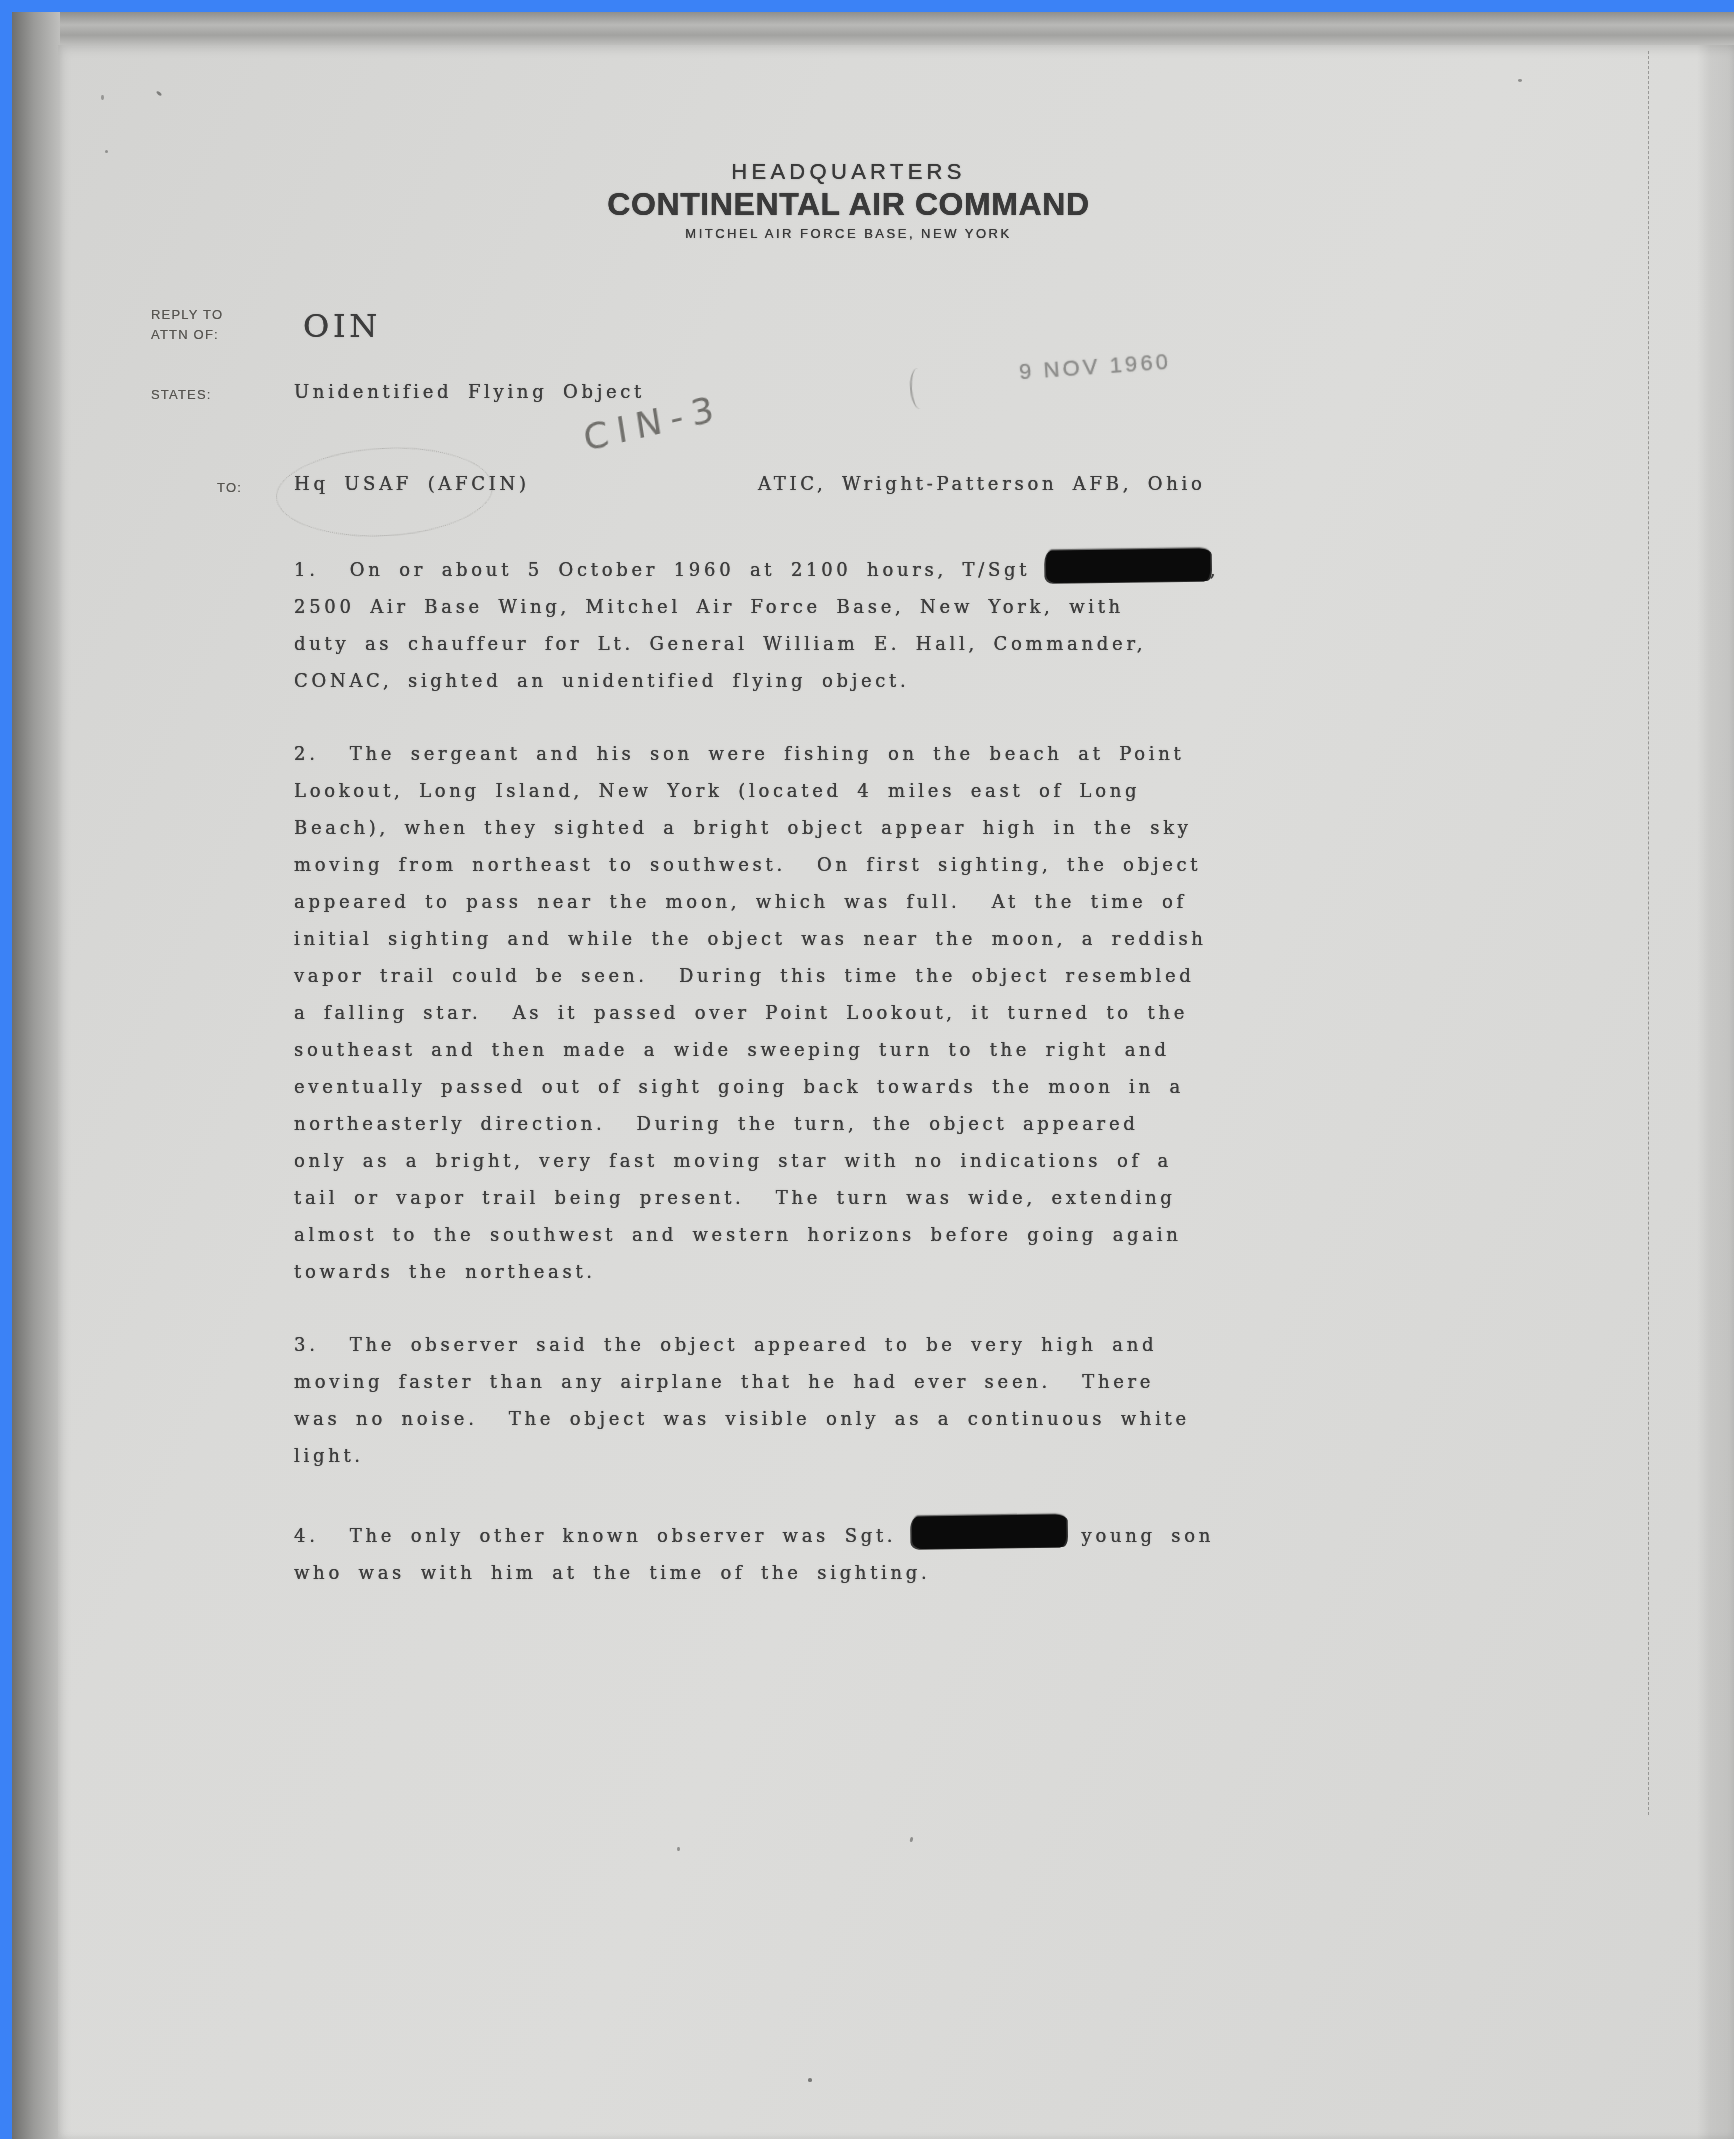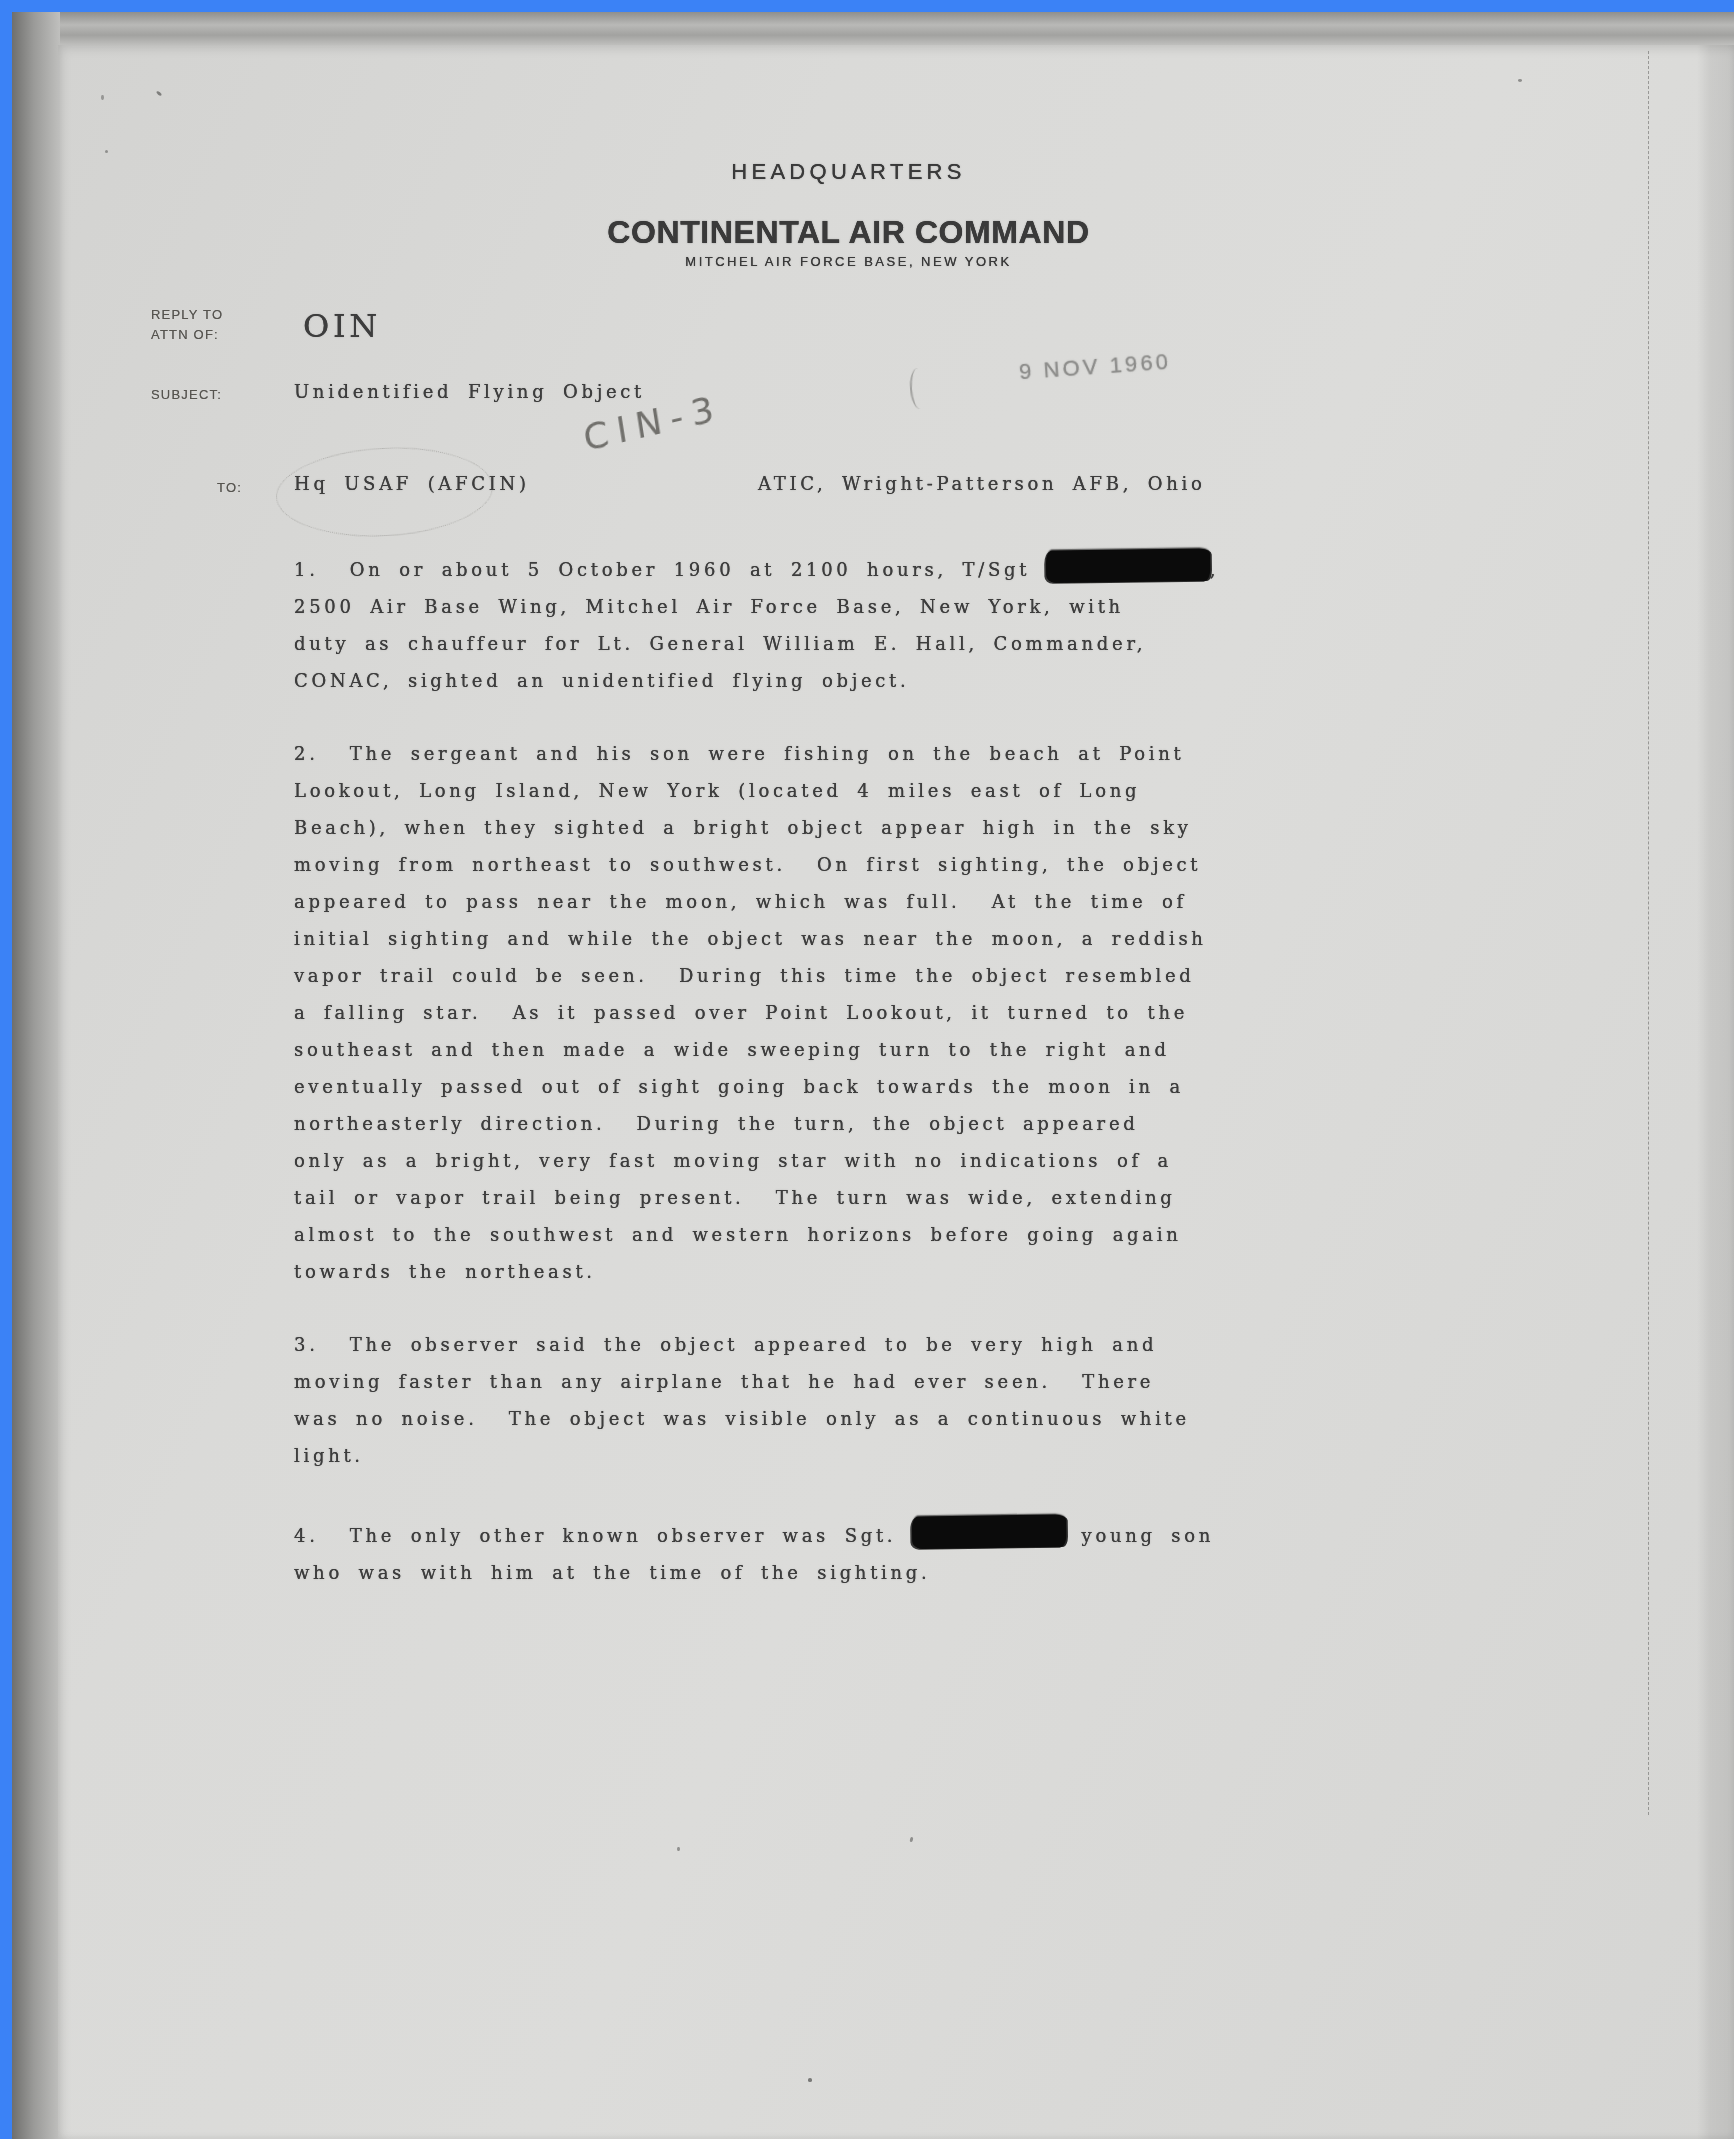--- a/index.html
+++ b/index.html
@@ -33,21 +33,21 @@
   .crease-line{
     position:absolute;left:1590px;top:6.2px;height:1764px;width:0;
     border-left:1.2px dashed rgba(70,70,68,0.45);
     filter:blur(0.2px);
   }
   
   .letterhead{position:absolute;left:360px;top:113px;width:861px;text-align:center;color:#3a3a3a;}
   .lh1{font-size:22px;line-height:28px;letter-spacing:4.3px;font-weight:500;
        text-shadow:0 0 0.6px rgba(40,40,40,0.9),0 0 1.8px rgba(90,90,90,0.4);}
   .lh2{font-size:32px;line-height:36px;letter-spacing:0.6px;font-weight:700;
-       text-shadow:0 0 0.6px rgba(30,30,30,0.95),0 0 1.8px rgba(70,70,70,0.45);margin-top:28px;}
+       text-shadow:0 0 0.6px rgba(30,30,30,0.95),0 0 1.8px rgba(70,70,70,0.45);}
   .lh3{font-size:23.4px;line-height:27px;letter-spacing:2.5px;font-weight:500;
        text-shadow:0 0 0.6px rgba(40,40,40,0.85),0 0 1.8px rgba(100,100,100,0.35);}
   .lh4{font-size:13px;line-height:24.6px;letter-spacing:2.5px;font-weight:500;
        text-shadow:0 0 0.6px rgba(40,40,40,0.85),0 0 1.8px rgba(100,100,100,0.35);}
   
   .form-label{
     position:absolute;color:#56544f;font-size:13px;letter-spacing:1.2px;line-height:19.7px;
     text-shadow:0 0 0.6px rgba(70,70,70,0.6);
   }
   .lbl-reply{left:93px;top:260px;}
@@ -130,21 +130,21 @@
 
     <div class="form-label lbl-reply">
       <div>REPLY TO</div>
       <div>ATTN OF:</div>
     </div>
     <div class="tw office-symbol">OIN</div>
 
     <div class="date-stamp">9 NOV 1960</div>
     <div class="paren-mark"></div>
 
-    <div class="form-label lbl-subject">SUBJECT:</div>
+    <div class="form-label lbl-subject">STATES:</div>
     <div class="tw subject-value">Unidentified Flying Object</div>
 
     <div class="handwriting">CIN-3</div>
 
     <div class="pencil-oval"></div>
     <div class="form-label lbl-to">TO:</div>
     <div class="tw to-left">Hq USAF (AFCIN)</div>
     <div class="tw to-right">ATIC, Wright-Patterson AFB, Ohio</div>
 
     <div class="memo-body tw"><div class="para"><div class="line"><span>1.  On or about 5 October 1960 at 2100 hours, T/Sgt </span><span class="redact" style="width: 164px;"></span><span>,</span></div><div class="line"><span>2500 Air Base Wing, Mitchel Air Force Base, New York, with</span></div><div class="line"><span>duty as chauffeur for Lt. General William E. Hall, Commander,</span></div><div class="line"><span>CONAC, sighted an unidentified flying object.</span></div></div><div class="para"><div class="line"><span>2.  The sergeant and his son were fishing on the beach at Point</span></div><div class="line"><span>Lookout, Long Island, New York (located 4 miles east of Long</span></div><div class="line"><span>Beach), when they sighted a bright object appear high in the sky</span></div><div class="line"><span>moving from northeast to southwest.  On first sighting, the object</span></div><div class="line"><span>appeared to pass near the moon, which was full.  At the time of</span></div><div class="line"><span>initial sighting and while the object was near the moon, a reddish</span></div><div class="line"><span>vapor trail could be seen.  During this time the object resembled</span></div><div class="line"><span>a falling star.  As it passed over Point Lookout, it turned to the</span></div><div class="line"><span>southeast and then made a wide sweeping turn to the right and</span></div><div class="line"><span>eventually passed out of sight going back towards the moon in a</span></div><div class="line"><span>northeasterly direction.  During the turn, the object appeared</span></div><div class="line"><span>only as a bright, very fast moving star with no indications of a</span></div><div class="line"><span>tail or vapor trail being present.  The turn was wide, extending</span></div><div class="line"><span>almost to the southwest and western horizons before going again</span></div><div class="line"><span>towards the northeast.</span></div></div><div class="para"><div class="line"><span>3.  The observer said the object appeared to be very high and</span></div><div class="line"><span>moving faster than any airplane that he had ever seen.  There</span></div><div class="line"><span>was no noise.  The object was visible only as a continuous white</span></div><div class="line"><span>light.</span></div></div><div class="para"><div class="line"><span>4.  The only other known observer was Sgt. </span><span class="redact" style="width: 154px;"></span><span> young son</span></div><div class="line"><span>who was with him at the time of the sighting.</span></div></div></div>

